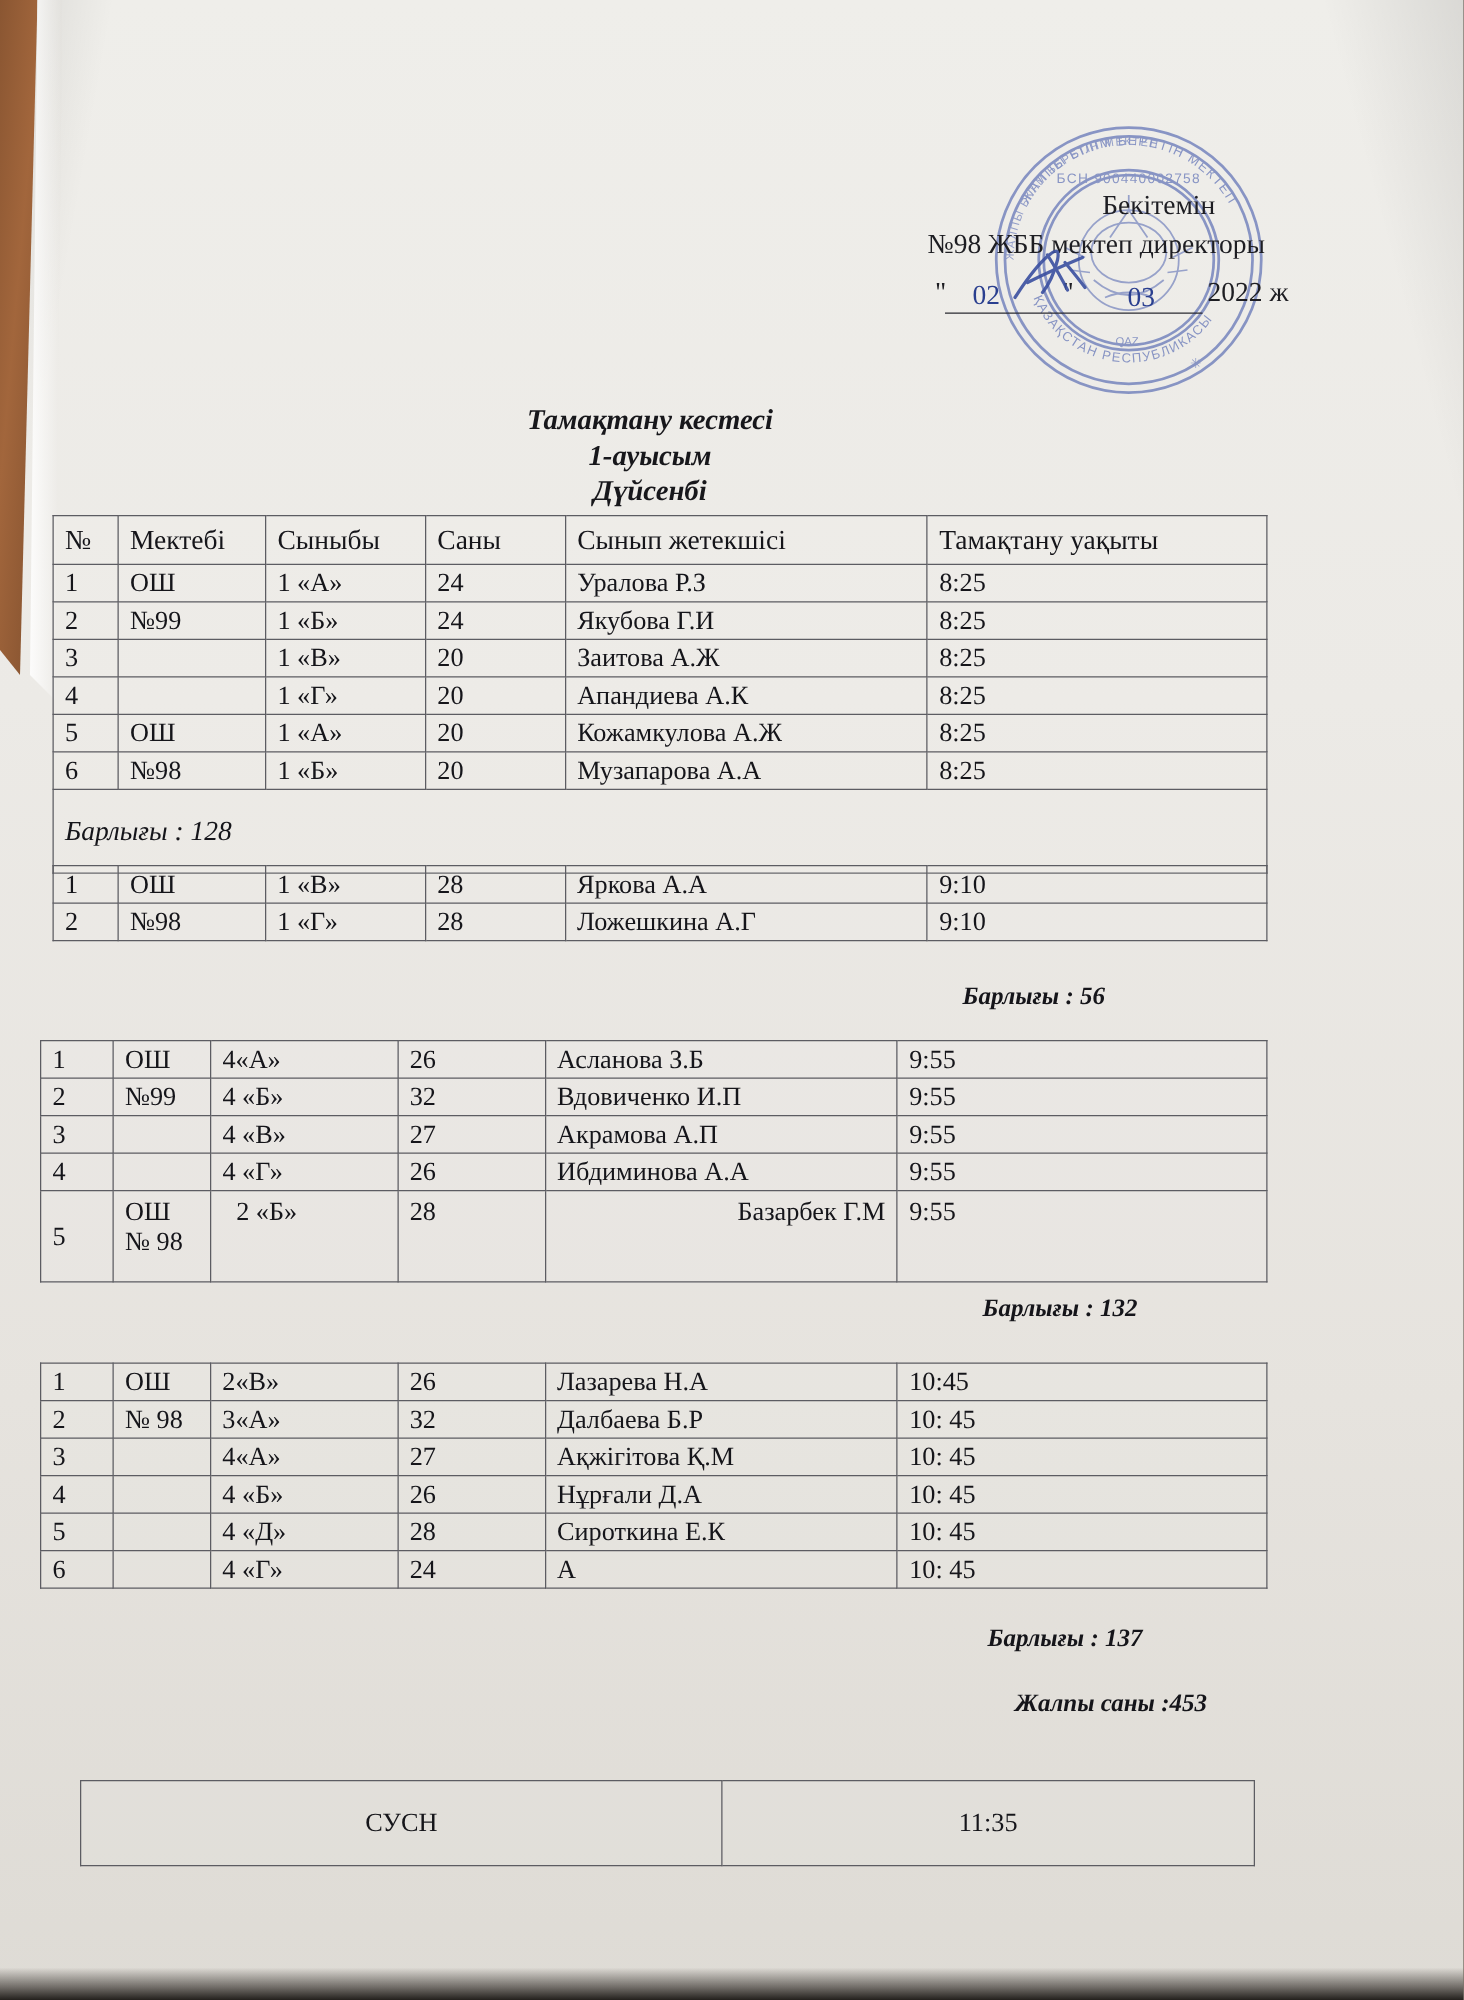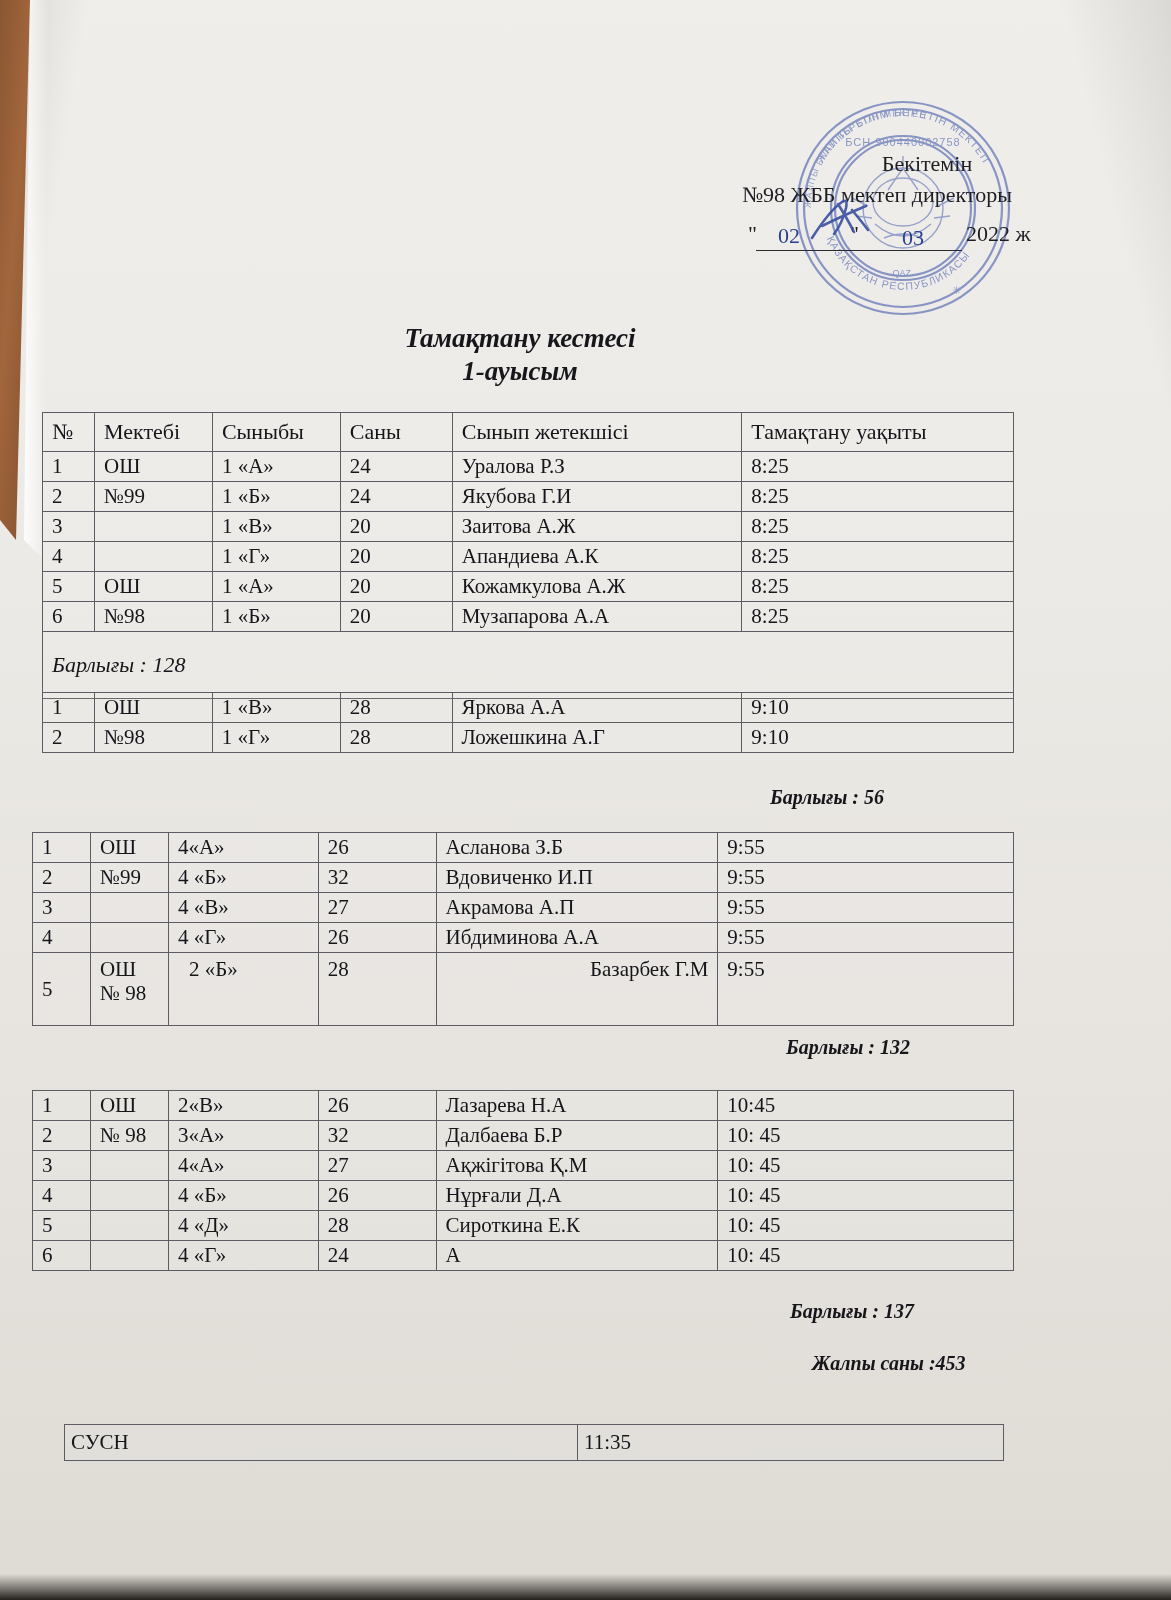--- a/index.html
+++ b/index.html
@@ -58,21 +58,21 @@
     position:absolute;left:792px;top:98px;width:222px;height:220px;z-index:2;
     opacity:.62;
   }
   .sig-ink{
     position:absolute;left:808px;top:196px;width:90px;height:46px;z-index:5;opacity:.9;
   }
 
   
   .titles{
     position:absolute;left:0;top:322px;width:1040px;text-align:center;
-    font-style:italic;font-weight:bold;font-size:27px;color:#17171b;line-height:1.24;
+    font-style:italic;font-weight:bold;font-size:23px;color:#17171b;line-height:1.24;
     z-index:3;
   }
 
   
   table.sched{
     position:absolute;border-collapse:collapse;
     color:#15151a;font-size:21px;
     background:transparent;
     z-index:3;
   }
@@ -118,21 +118,21 @@
 
   .tall td{height:66px;}
   .schoolcell{line-height:1.15;}
 
   
   table.susn{
     position:absolute;left:64px;top:1424px;width:940px;border-collapse:collapse;
     font-size:21px;color:#15151a;z-index:3;
   }
   table.susn td{
-    border:1.3px solid #5c5c62;padding:5px 6px;
+    border:1.3px solid #5c5c62;text-align:center;padding:21px 6px;
     background:rgba(255,255,255,0.06);
   }
   .susn-a{width:500px;}
 </style>
 </head>
 <body>
 
 <div id="page">
 
   <div class="wood"></div>
@@ -196,20 +196,21 @@
       <span class="q2">"</span>
       <span class="d2">03</span>
       <span class="yr">2022 ж</span>
       <span class="dline"></span>
     </div>
   </div>
 
   <div class="titles">
     <div>Тамақтану кестесі</div>
     <div>1-ауысым</div>
+    <div>Дүйсенбі</div>
   </div>
 
   <table class="sched t1">
     <colgroup>
         <col class="c1">
         <col class="c2">
         <col class="c3">
         <col class="c4">
         <col class="c5">
         <col class="c6">

